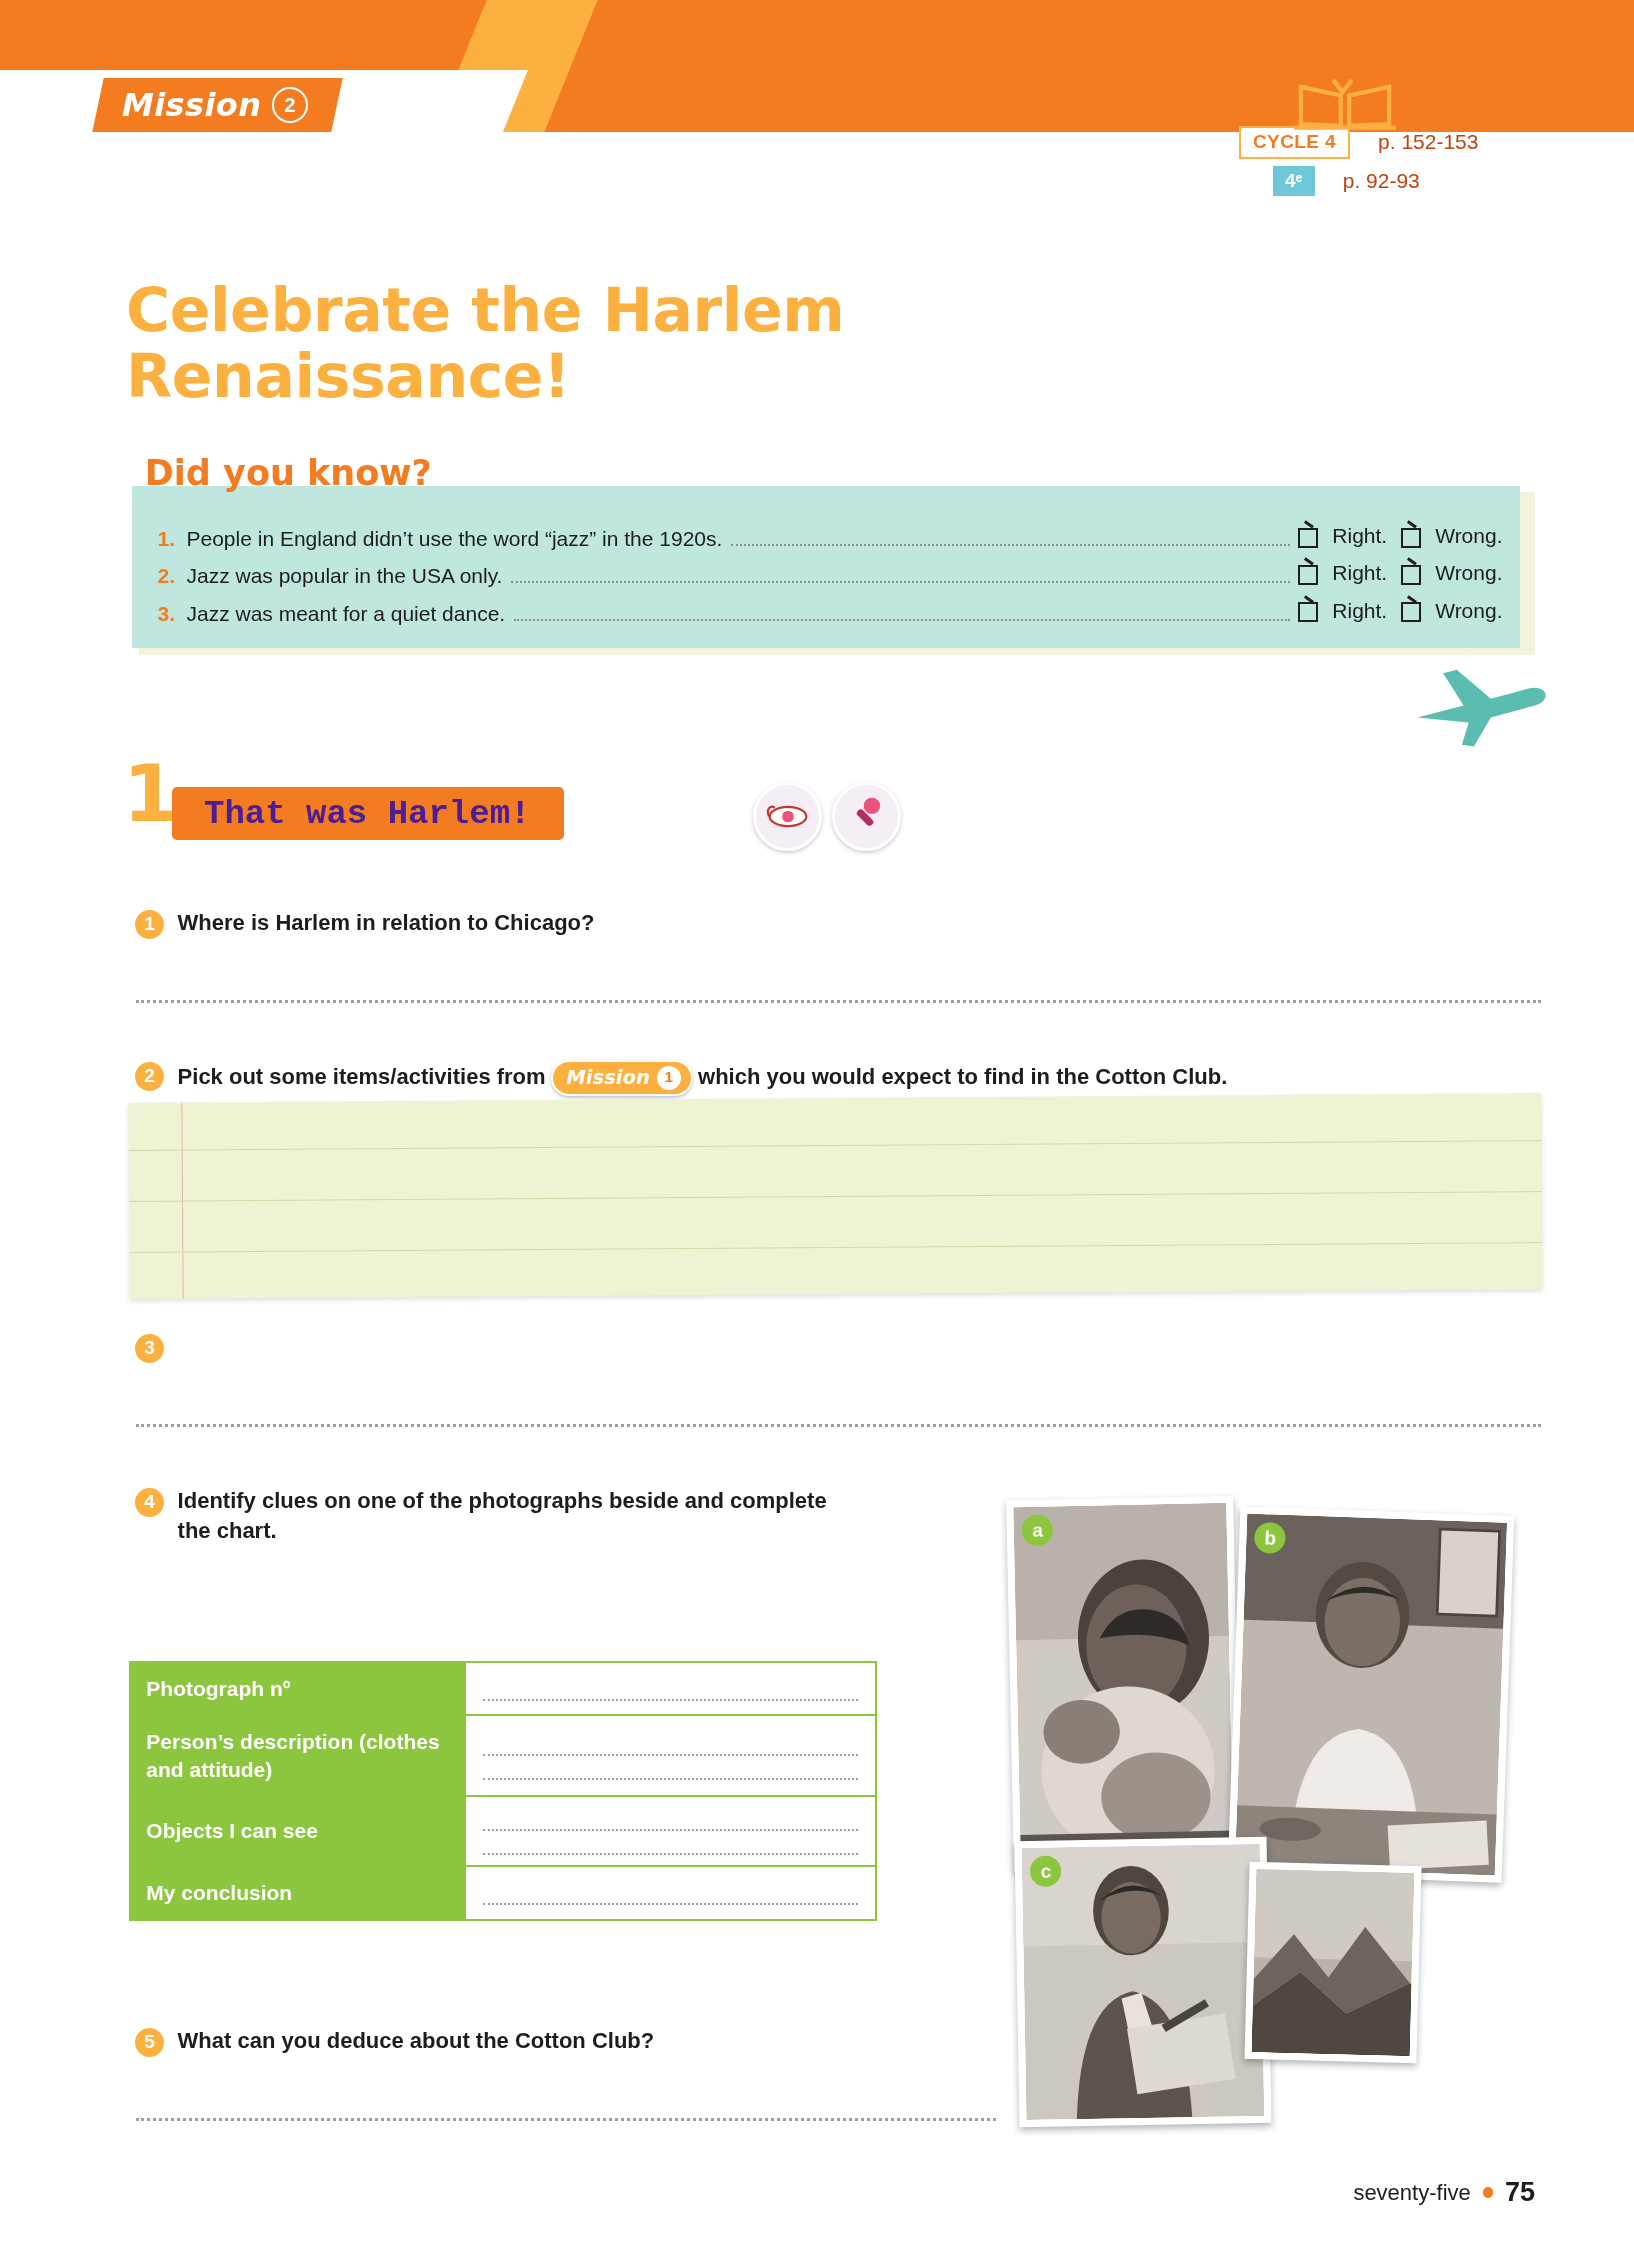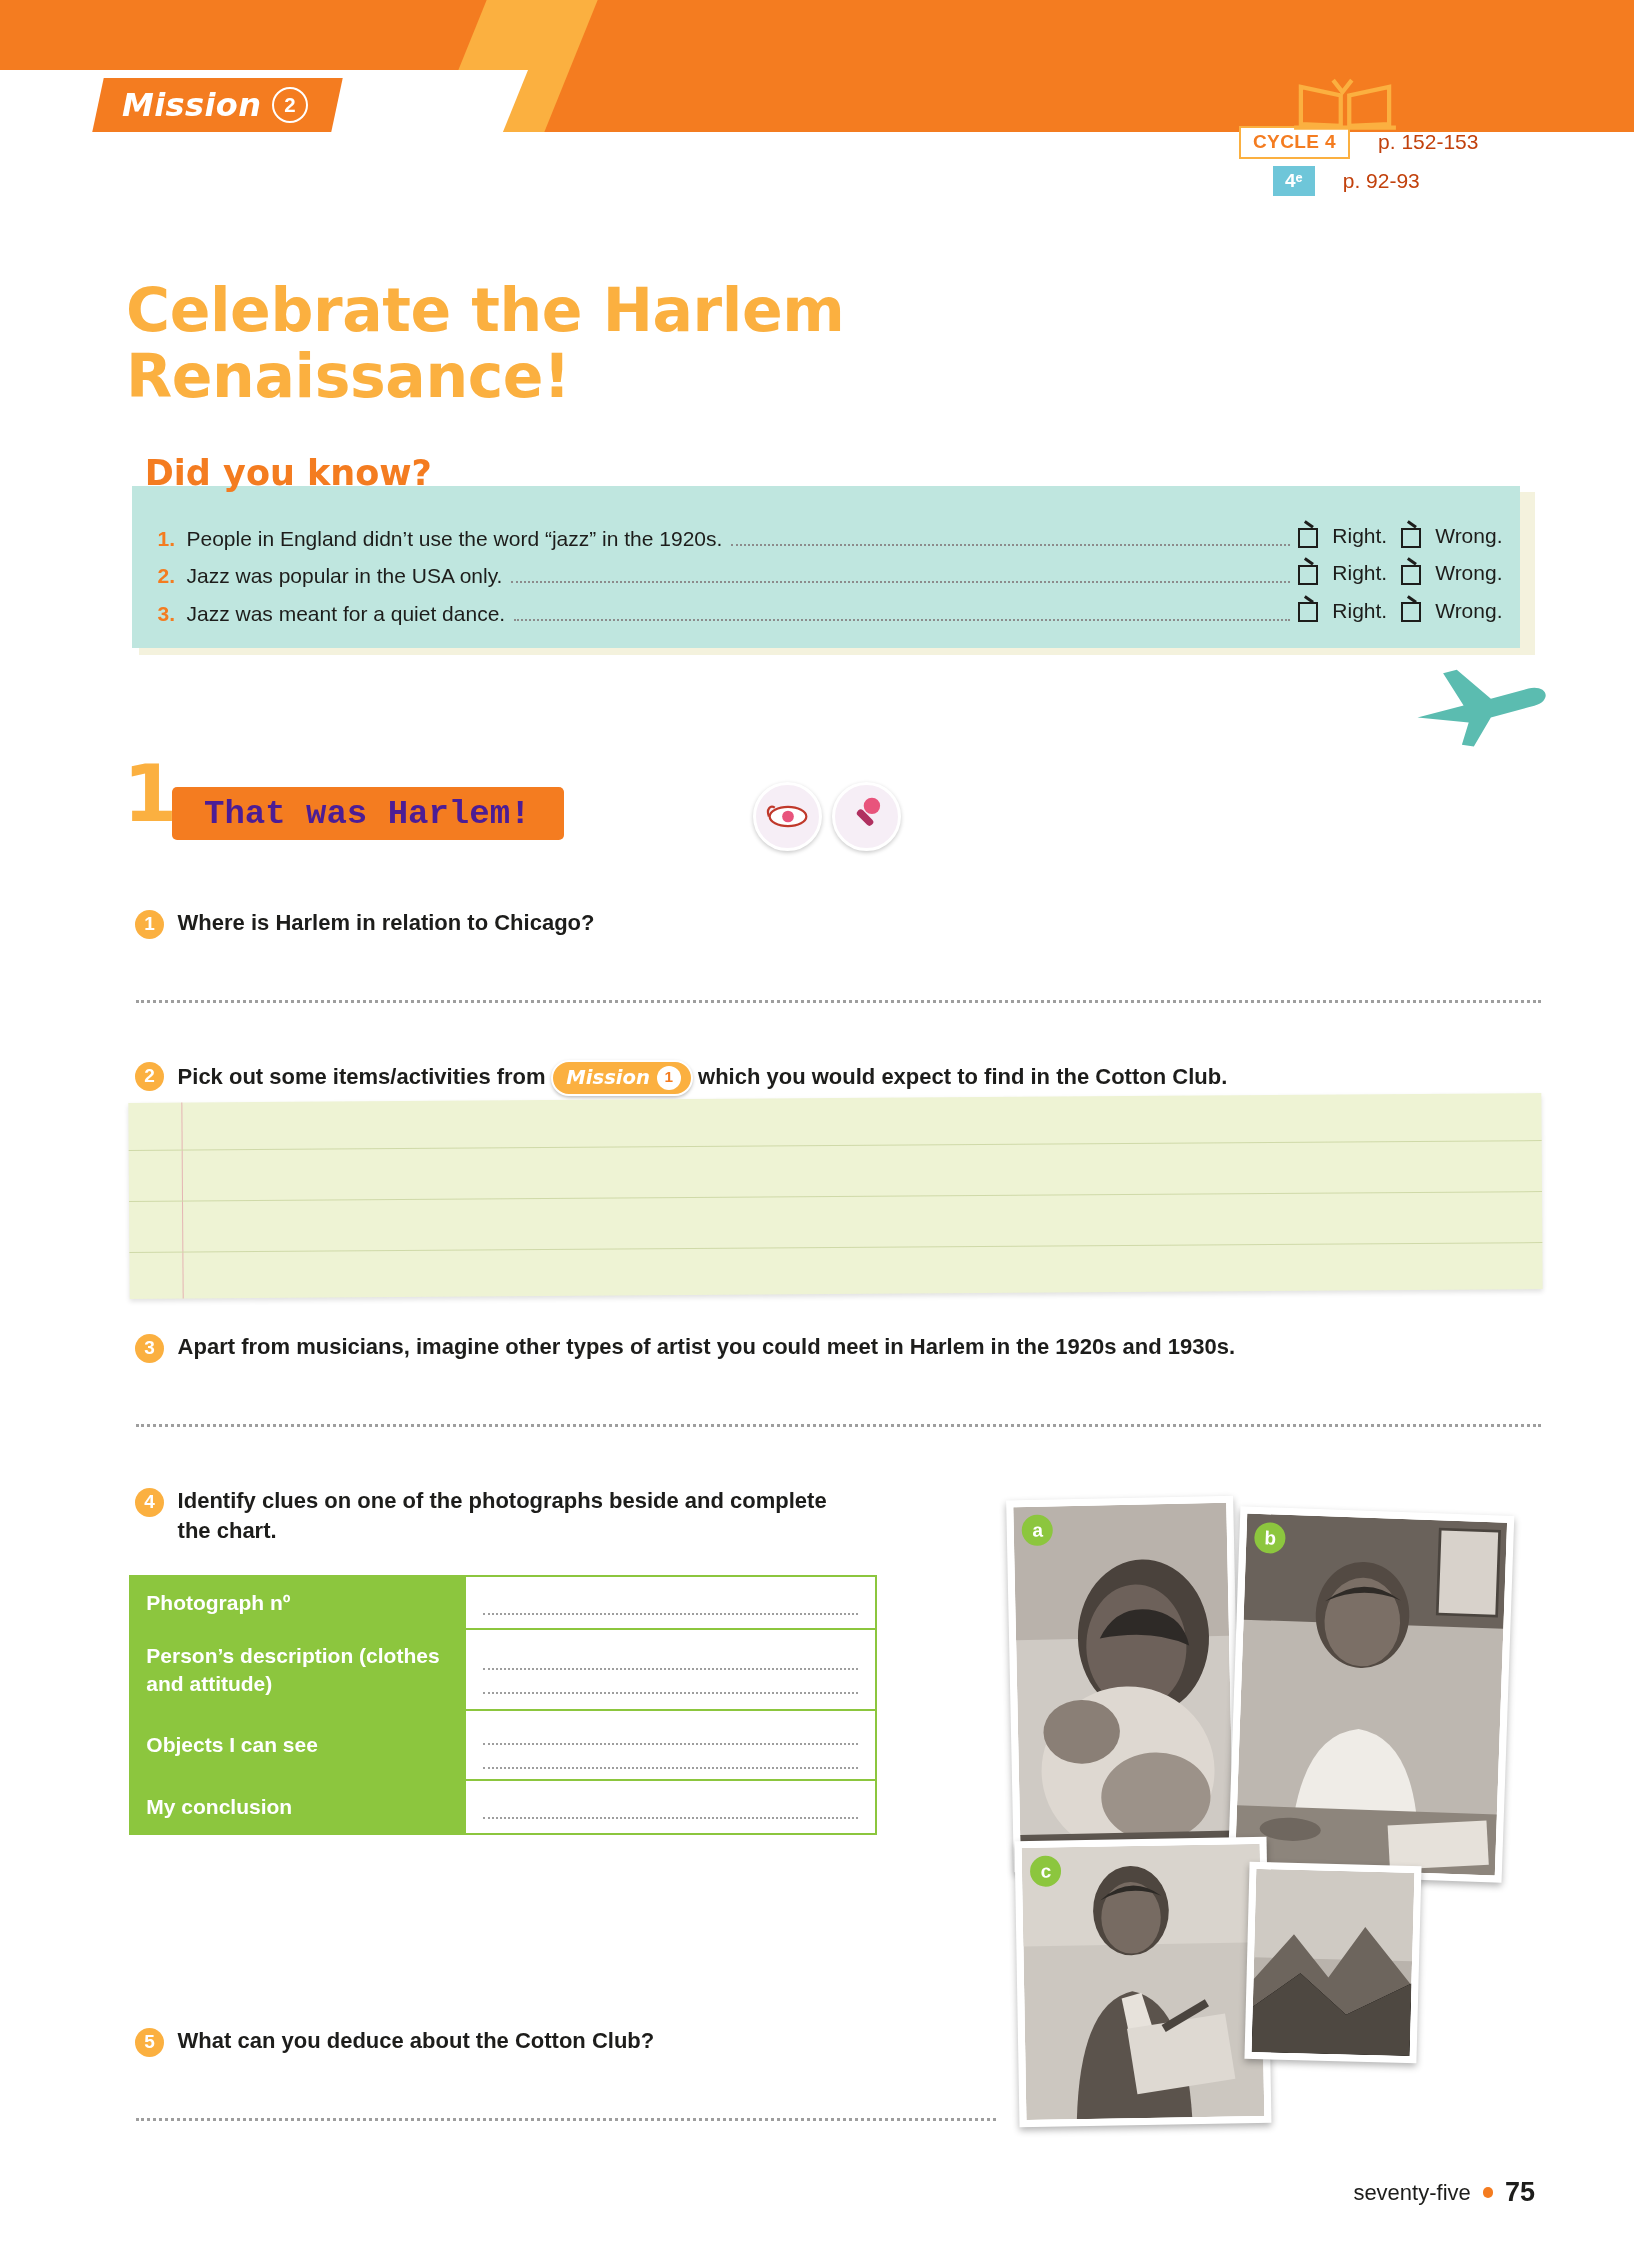--- a/index.html
+++ b/index.html
@@ -359,21 +359,21 @@
     position: absolute;
     top: 0; bottom: 0;
     left: 53px;
     width: 0;
     border-left: 1.7px solid #e5b3b3;
   }
 
   
   .chart-table {
     position: absolute;
-    top: 1575px;
+    top: 1661px;
     left: 129px;
     width: 748px;
     border-collapse: collapse;
   }
   .chart-table td {
     border: 2.6px solid #8cc63e;
     vertical-align: middle;
   }
   .ct-label {
     background: #8cc63e;
@@ -571,21 +571,20 @@
 
 <div class="notepaper">
   <div class="np-margin"></div>
   <div class="np-line" style="top:47px;"></div>
   <div class="np-line" style="top:98px;"></div>
   <div class="np-line" style="top:149px;"></div>
 </div>
 
 <div class="q" style="top:1332px; left:135px; width:1447px;">
   <span class="q-num">3</span>
-  <span class="q-text">Apart from musicians, imagine other types of artist you could meet in Harlem in the 1920s and 1930s.</span>
 </div>
 <div class="dotline" style="top:1424px; left:136px; width:1405px;"></div>
 
 <div class="q" style="top:1486px; left:135px; width:707px;">
   <span class="q-num">4</span>
   <span class="q-text">Identify clues on one of the photographs beside and complete the chart.</span>
 </div>
 
 <table class="chart-table">
   <tbody>

